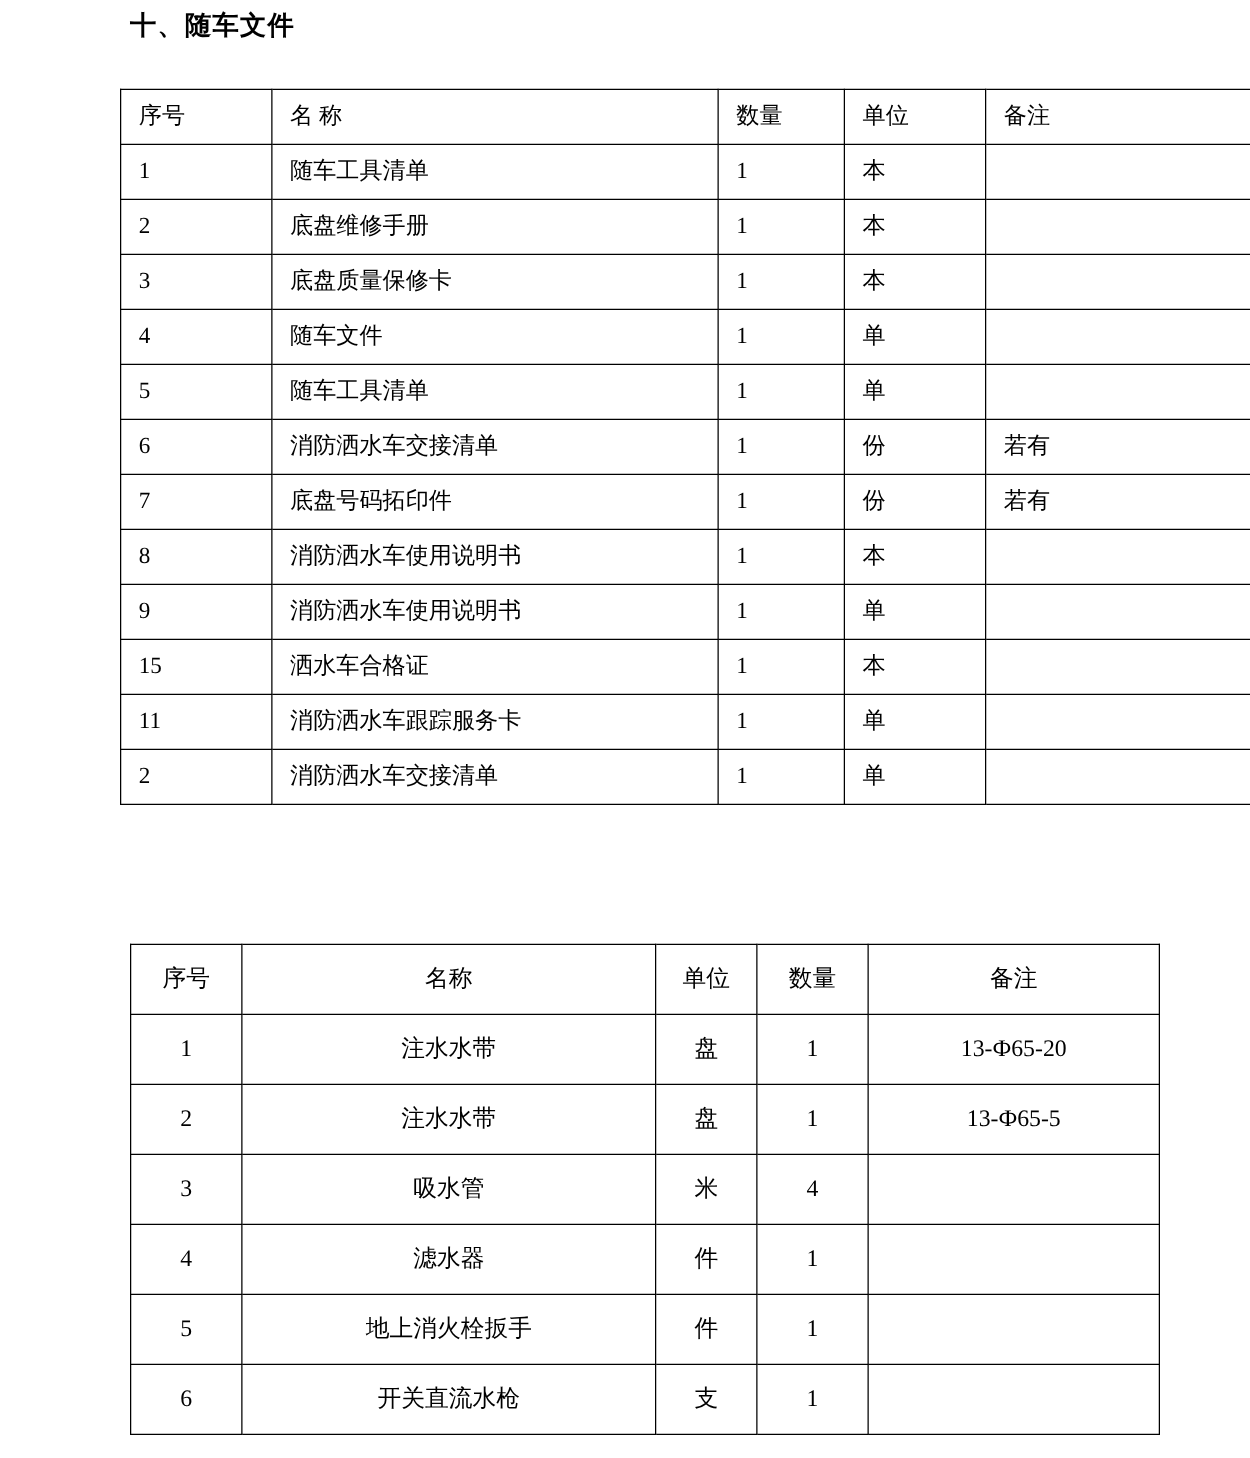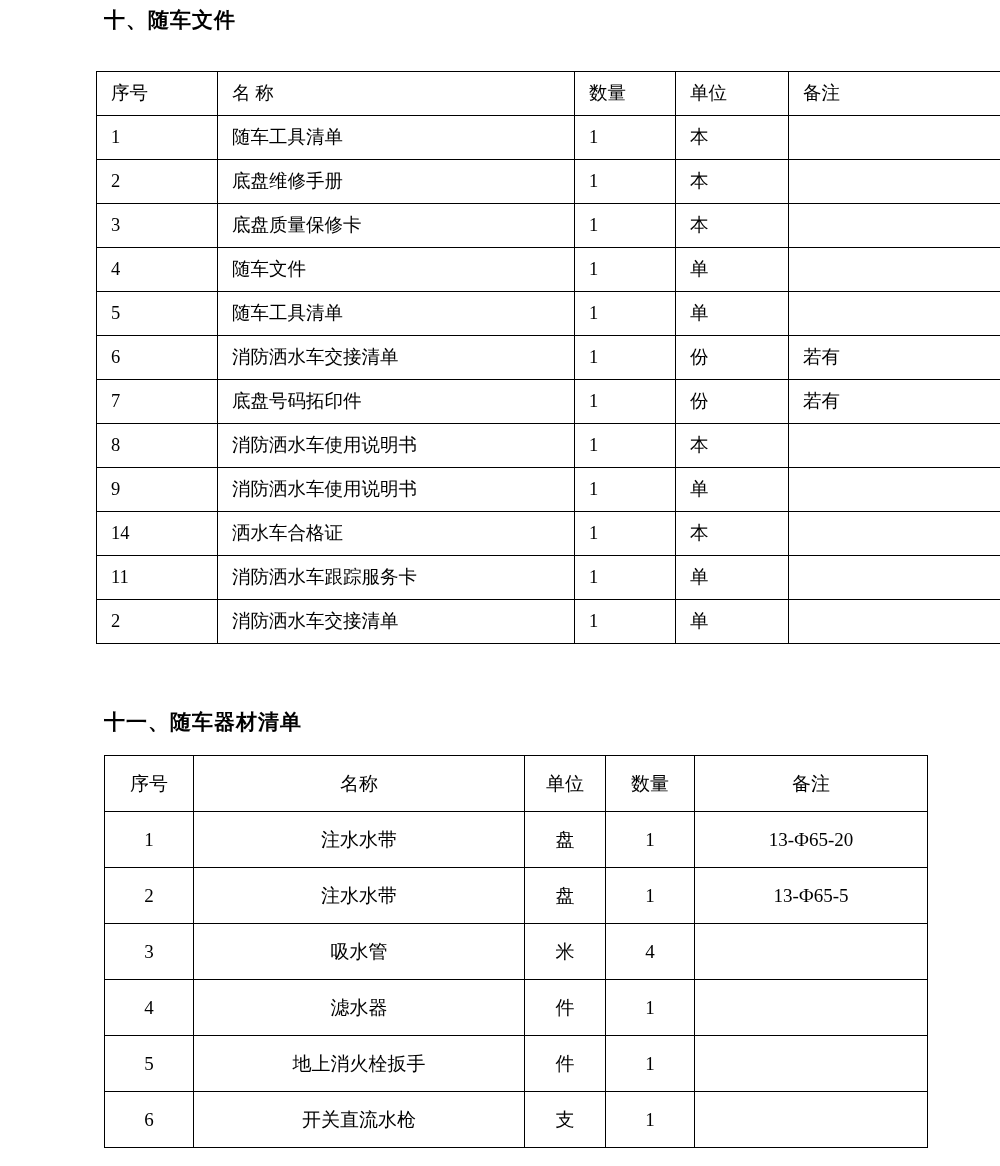--- a/index.html
+++ b/index.html
@@ -169,21 +169,21 @@
         <td class="c-note"></td>
       </tr>
       <tr>
         <td class="c-no">9</td>
         <td class="c-name">消防洒水车使用说明书</td>
         <td class="c-qty">1</td>
         <td class="c-unit">单</td>
         <td class="c-note"></td>
       </tr>
       <tr>
-        <td class="c-no">14</td>
+        <td class="c-no">15</td>
         <td class="c-name">洒水车合格证</td>
         <td class="c-qty">1</td>
         <td class="c-unit">本</td>
         <td class="c-note"></td>
       </tr>
       <tr>
         <td class="c-no">11</td>
         <td class="c-name">消防洒水车跟踪服务卡</td>
         <td class="c-qty">1</td>
         <td class="c-unit">单</td>
@@ -192,21 +192,20 @@
       <tr>
         <td class="c-no">2</td>
         <td class="c-name">消防洒水车交接清单</td>
         <td class="c-qty">1</td>
         <td class="c-unit">单</td>
         <td class="c-note"></td>
       </tr>
     </tbody>
   </table>
 
-  <h2 class="section-heading" id="heading-equip">十一、随车器材清单</h2>
 
   <table id="table-equip">
     <thead>
       <tr>
         <td class="e-no">序号</td>
         <td class="e-name">名称</td>
         <td class="e-unit">单位</td>
         <td class="e-qty">数量</td>
         <td class="e-note">备注</td>
       </tr>

